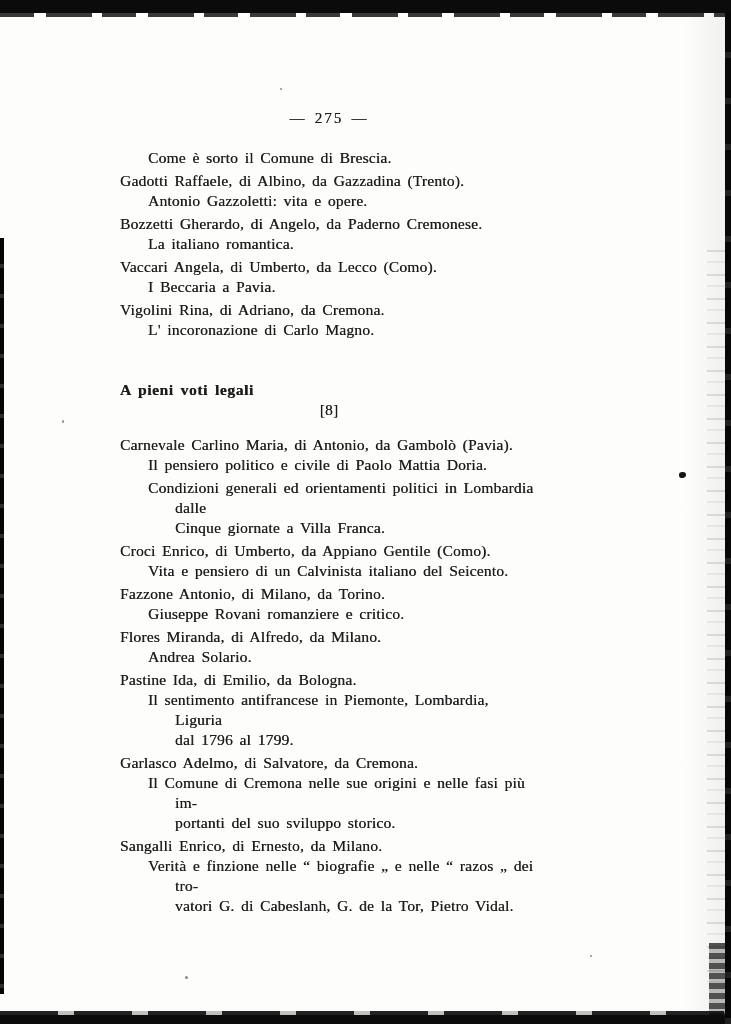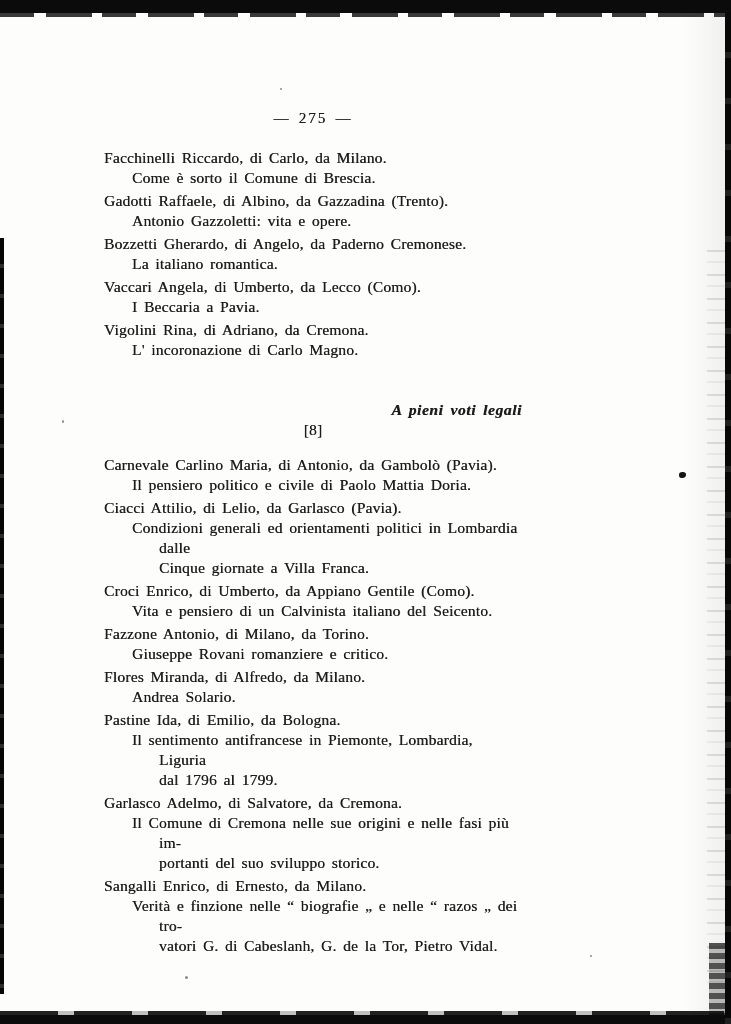--- a/index.html
+++ b/index.html
@@ -49,41 +49,40 @@
     background:#151515; border-radius:50% 45% 55% 50%; z-index:3;
   }
   .speck { position:absolute; border-radius:50%; background:rgba(25,25,25,.5); z-index:3; }
   .speck.s1 { left:185px; top:976px; width:3px; height:3px; }
   .speck.s2 { left:590px; top:955px; width:2px; height:2px; }
   .speck.s3 { left:280px; top:88px;  width:2px; height:2px; }
   .speck.s4 { left:62px;  top:420px; width:2px; height:3px; }
 
   
   .content {
-    position:absolute; left:104px; top:108px; width:418px; z-index:2;
+    position:absolute; left:120px; top:108px; width:418px; z-index:2;
     font-size:15.5px; line-height:20px;
     letter-spacing:0.2px; word-spacing:2.5px;
     text-shadow:0.35px 0 0 rgba(27,27,27,0.75);
   }
   .page-number {
     text-align:center; margin-bottom:20px;
     font-size:15px; letter-spacing:2px;
   }
   .entry { margin-bottom:3px; }
   .entry-name { }
   .entry-title {
     padding-left:55px;
     text-indent:-27px; 
   }
   .section-heading {
     margin-top:40px;
-    text-align:right;
+    text-align:left;
     font-weight:700;
     letter-spacing:0.6px;
-    font-style:italic;
   }
   .section-subheading {
     text-align:center;
     margin-bottom:15px;
   }
 </style>
 </head>
 <body>
 
 <div class="page">
@@ -101,21 +100,20 @@
   <div class="speck s3"></div>
   <div class="speck s4"></div>
 
   <div class="content">
     <div class="page-number">— 275 —</div>
     <div id="sections">
   <div class="section">
 
     <div class="entries">
   <div class="entry">
-    <div class="entry-name">Facchinelli Riccardo, di Carlo, da Milano.</div>
     <div class="entry-title">Come è sorto il Comune di Brescia.</div>
   </div>
 
   <div class="entry">
     <div class="entry-name">Gadotti Raffaele, di Albino, da Gazzadina (Trento).</div>
     <div class="entry-title">Antonio Gazzoletti: vita e opere.</div>
   </div>
 
   <div class="entry">
     <div class="entry-name">Bozzetti Gherardo, di Angelo, da Paderno Cremonese.</div>
@@ -137,21 +135,20 @@
   <div class="section">
     <div class="section-heading">A pieni voti legali</div>
     <div class="section-subheading">[8]</div>
     <div class="entries">
   <div class="entry">
     <div class="entry-name">Carnevale Carlino Maria, di Antonio, da Gambolò (Pavia).</div>
     <div class="entry-title">Il pensiero politico e civile di Paolo Mattia Doria.</div>
   </div>
 
   <div class="entry">
-    <div class="entry-name">Ciacci Attilio, di Lelio, da Garlasco (Pavia).</div>
     <div class="entry-title">Condizioni generali ed orientamenti politici in Lombardia dalle<br>Cinque giornate a Villa Franca.</div>
   </div>
 
   <div class="entry">
     <div class="entry-name">Croci Enrico, di Umberto, da Appiano Gentile (Como).</div>
     <div class="entry-title">Vita e pensiero di un Calvinista italiano del Seicento.</div>
   </div>
 
   <div class="entry">
     <div class="entry-name">Fazzone Antonio, di Milano, da Torino.</div>

